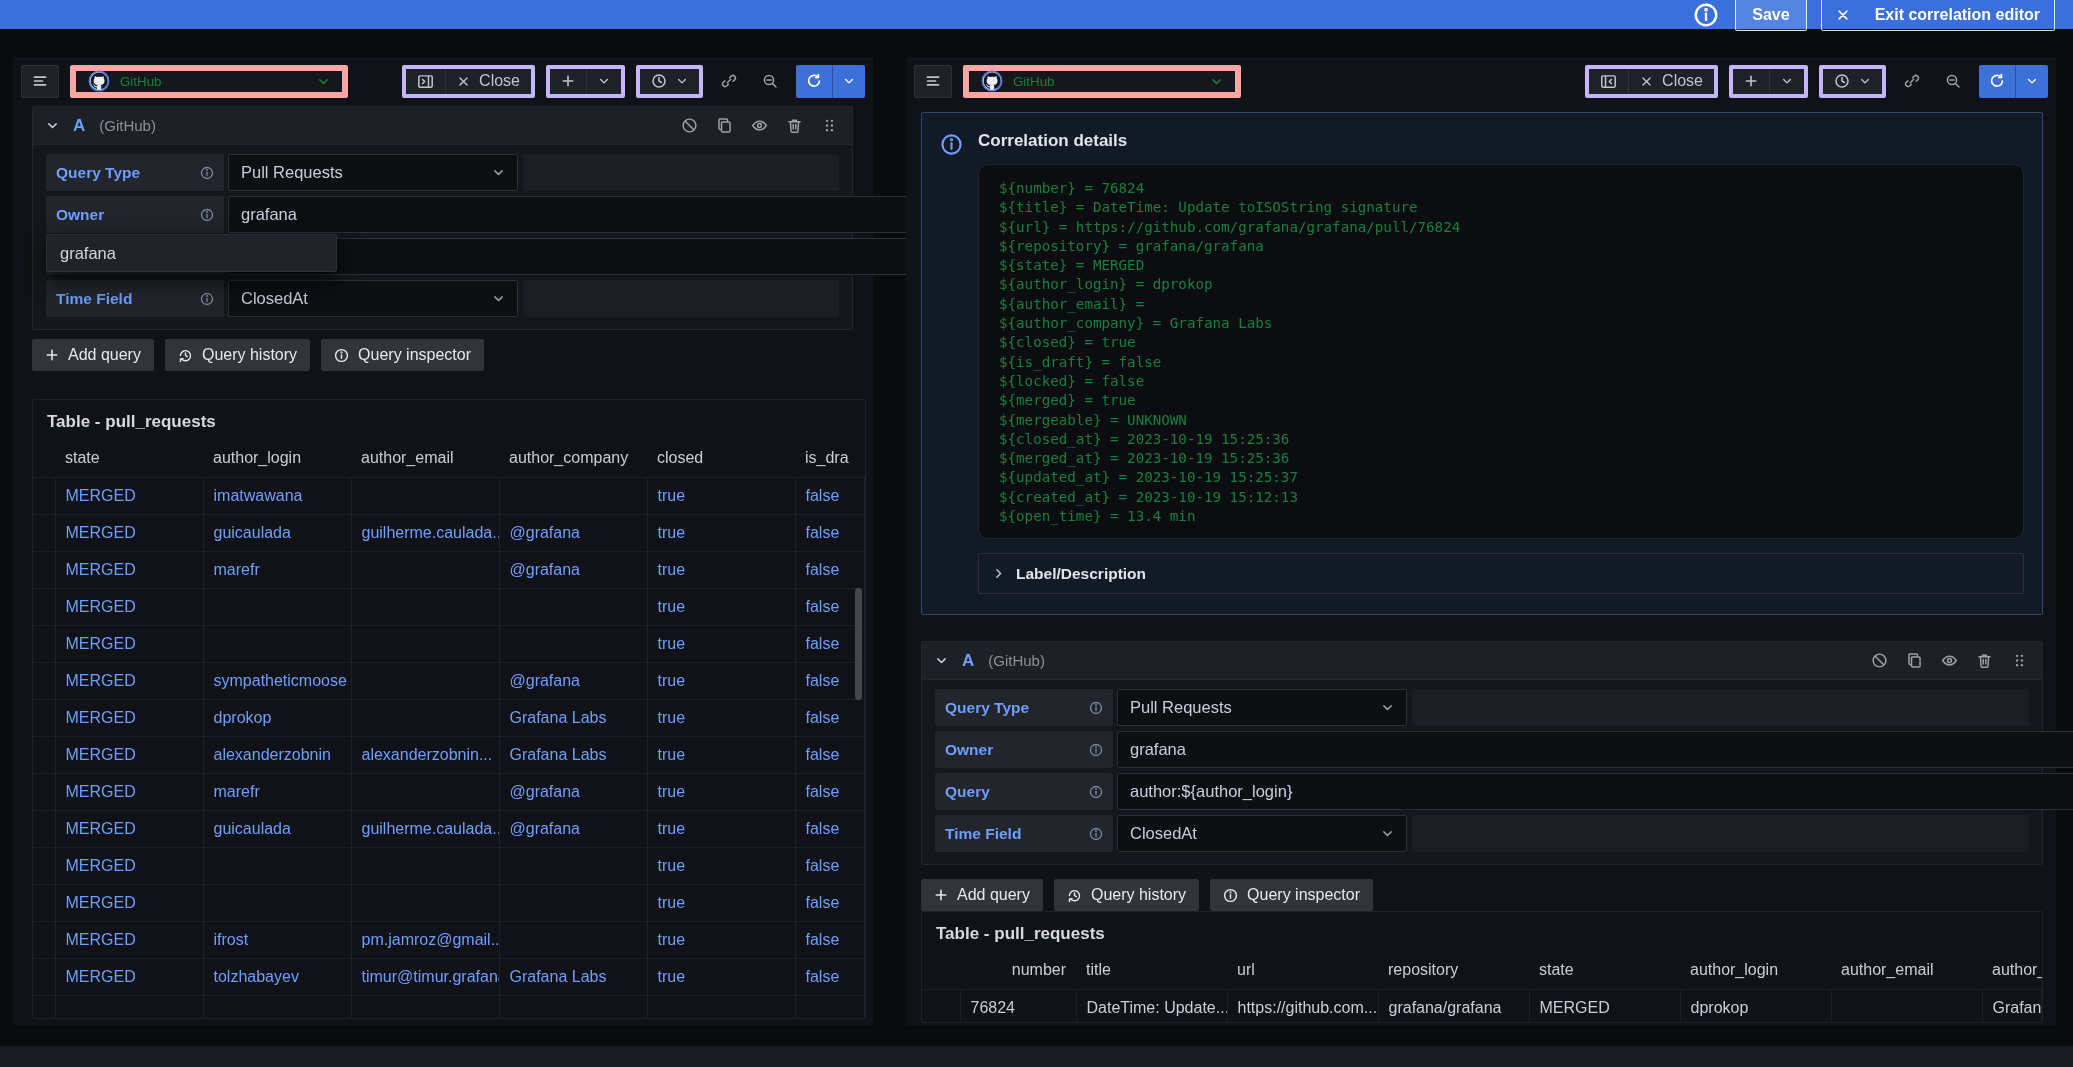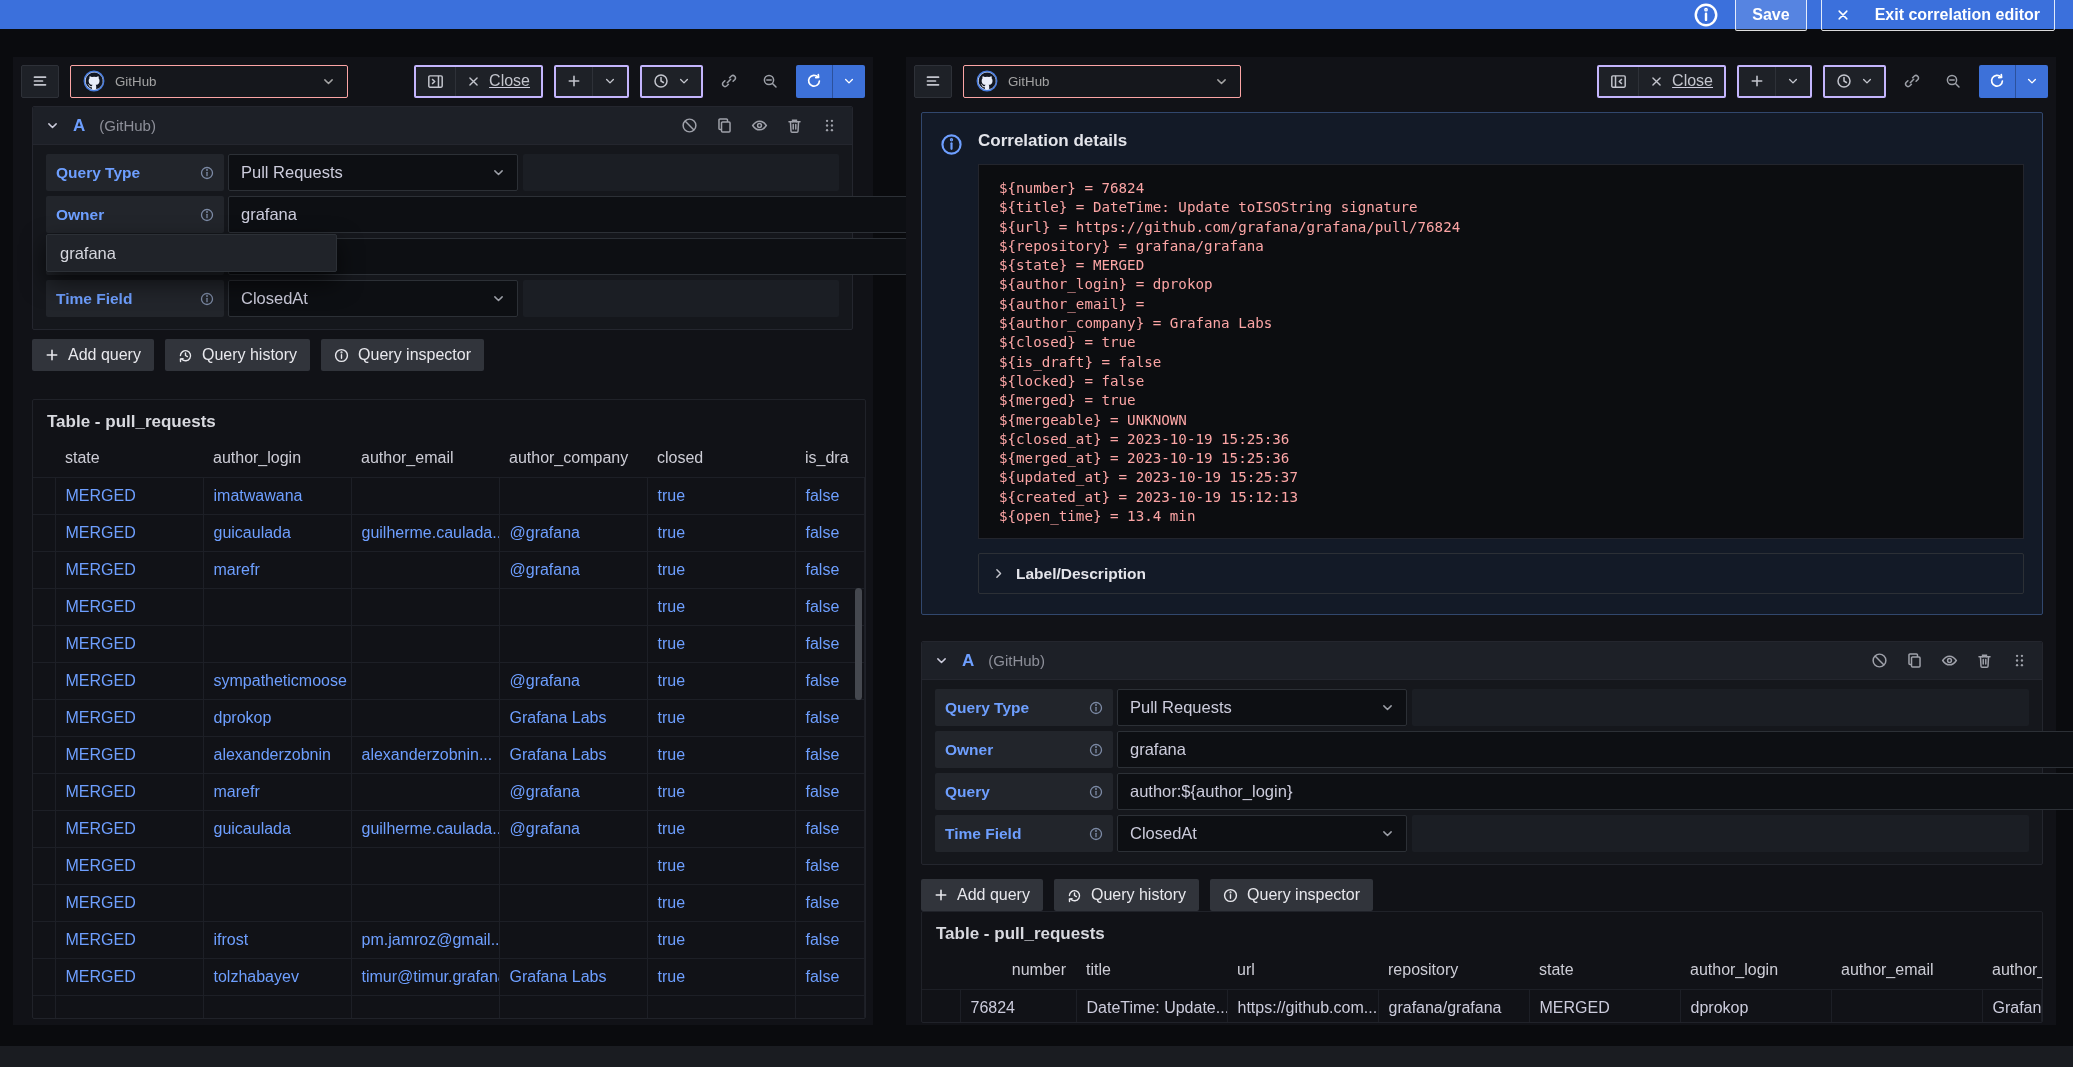--- a/index.html
+++ b/index.html
@@ -29,26 +29,26 @@
   .pane.left  { width:860px; }
   .pane.right { width:1150px; }
 
   
   .toolbar { position:absolute; top:6px; left:8px; right:8px; height:36px;
     display:flex; align-items:center; gap:11px; }
   .tbtn { height:33px; min-width:38px; display:flex; align-items:center; justify-content:center;
     gap:8px; padding:0 10px; background:#1e2127; border:1px solid #2e3138; border-radius:2px;
     color:#c3c5cd; font-size:16px; font-weight:500; }
   .ds-picker { height:33px; width:278px; display:flex; align-items:center; gap:10px;
-    padding:0 12px; background:#15171c; border:1px solid #fca5a5; border-radius:2px;
-    color:#a3a3a3; font-weight:500; }
+    padding:0 12px; background:#15171c; border:6px solid #fca5a5; border-radius:2px;
+    color:#15803d; font-weight:500; }
   .ds-picker .grow { flex:1; text-align:left; }
   .tool-spacer { flex:1; }
   .btn-group { height:33px; display:flex; align-items:stretch; background:#1e2127;
-    border:2px solid #c4b5fd; border-radius:2px; overflow:hidden;text-decoration:underline; }
+    border:4px solid #c4b5fd; border-radius:2px; overflow:hidden; }
   .btn-group > button { background:none; border:none; color:#c3c5cd; display:flex;
     align-items:center; gap:9px; padding:0 11px; font-size:16px; font-weight:500; }
   .btn-group > button + button { border-left:1px solid #2e3138; }
   .icon-plain { background:none; border:none; color:#9da0a8; width:30px; height:33px;
     display:flex; align-items:center; justify-content:center; }
   .blue-group { height:33px; display:flex; background:var(--accent,#3d71d9); border-radius:2px; overflow:hidden; }
   .blue-group > button { background:none; border:none; color:#fff; display:flex; align-items:center;
     justify-content:center; padding:0 10px; }
   .blue-group > button + button { border-left:1px solid rgba(0,0,0,.28); }
 
@@ -117,23 +117,23 @@
   .corrbox { position:absolute; top:55px; left:15px; width:1122px; height:503px;
     background:#131a27; border:1px solid #31476d; border-radius:2px;
     padding:18px; display:flex; gap:15px; }
   .corrbox .cicon { flex:none; color:#6e9fff; margin-top:2px; }
   .corr-content { flex:1; min-width:0; }
   .corr-title { font-size:17px; font-weight:600; color:#e3e4ea; margin-bottom:13px; }
   .corr-intro { font-size:16.2px; color:#ccccdc; margin-bottom:11px; }
   .chip { display:inline-block; background:#202329; border:1px solid #33363e; border-radius:2px;
     padding:1px 8px 2px; margin:0 7px; font-family:"DejaVu Sans Mono", monospace; font-size:13.5px;
     color:#d5d6dd; vertical-align:1px; }
-  .codeblock { background:#0c0d10; border:1px solid #23252d; border-radius:0;
+  .codeblock { background:#0c0d10; border:1px solid #23252d; border-radius:10px;
     padding:14px 20px; font-family:"DejaVu Sans Mono", monospace; font-size:14.2px;
-    line-height:19.3px; color:#fca5a5; white-space:pre; overflow:hidden; height:375px; }
+    line-height:19.3px; color:#15803d; white-space:pre; overflow:hidden; height:375px; }
   .collapse-bar { margin-top:14px; height:41px; border:1px solid #2c3036; border-radius:2px;
     display:flex; align-items:center; gap:11px; padding:0 13px; background:transparent;
     width:100%; color:#e3e4ea; font-size:15.5px; font-weight:600; }
   .collapse-bar .chev { color:#c3c5cd; }
 
   .hscroll { position:absolute; left:0; right:0; bottom:0; height:21px; background:#1a1c21; }
 </style>
 </head>
 <body>
 

